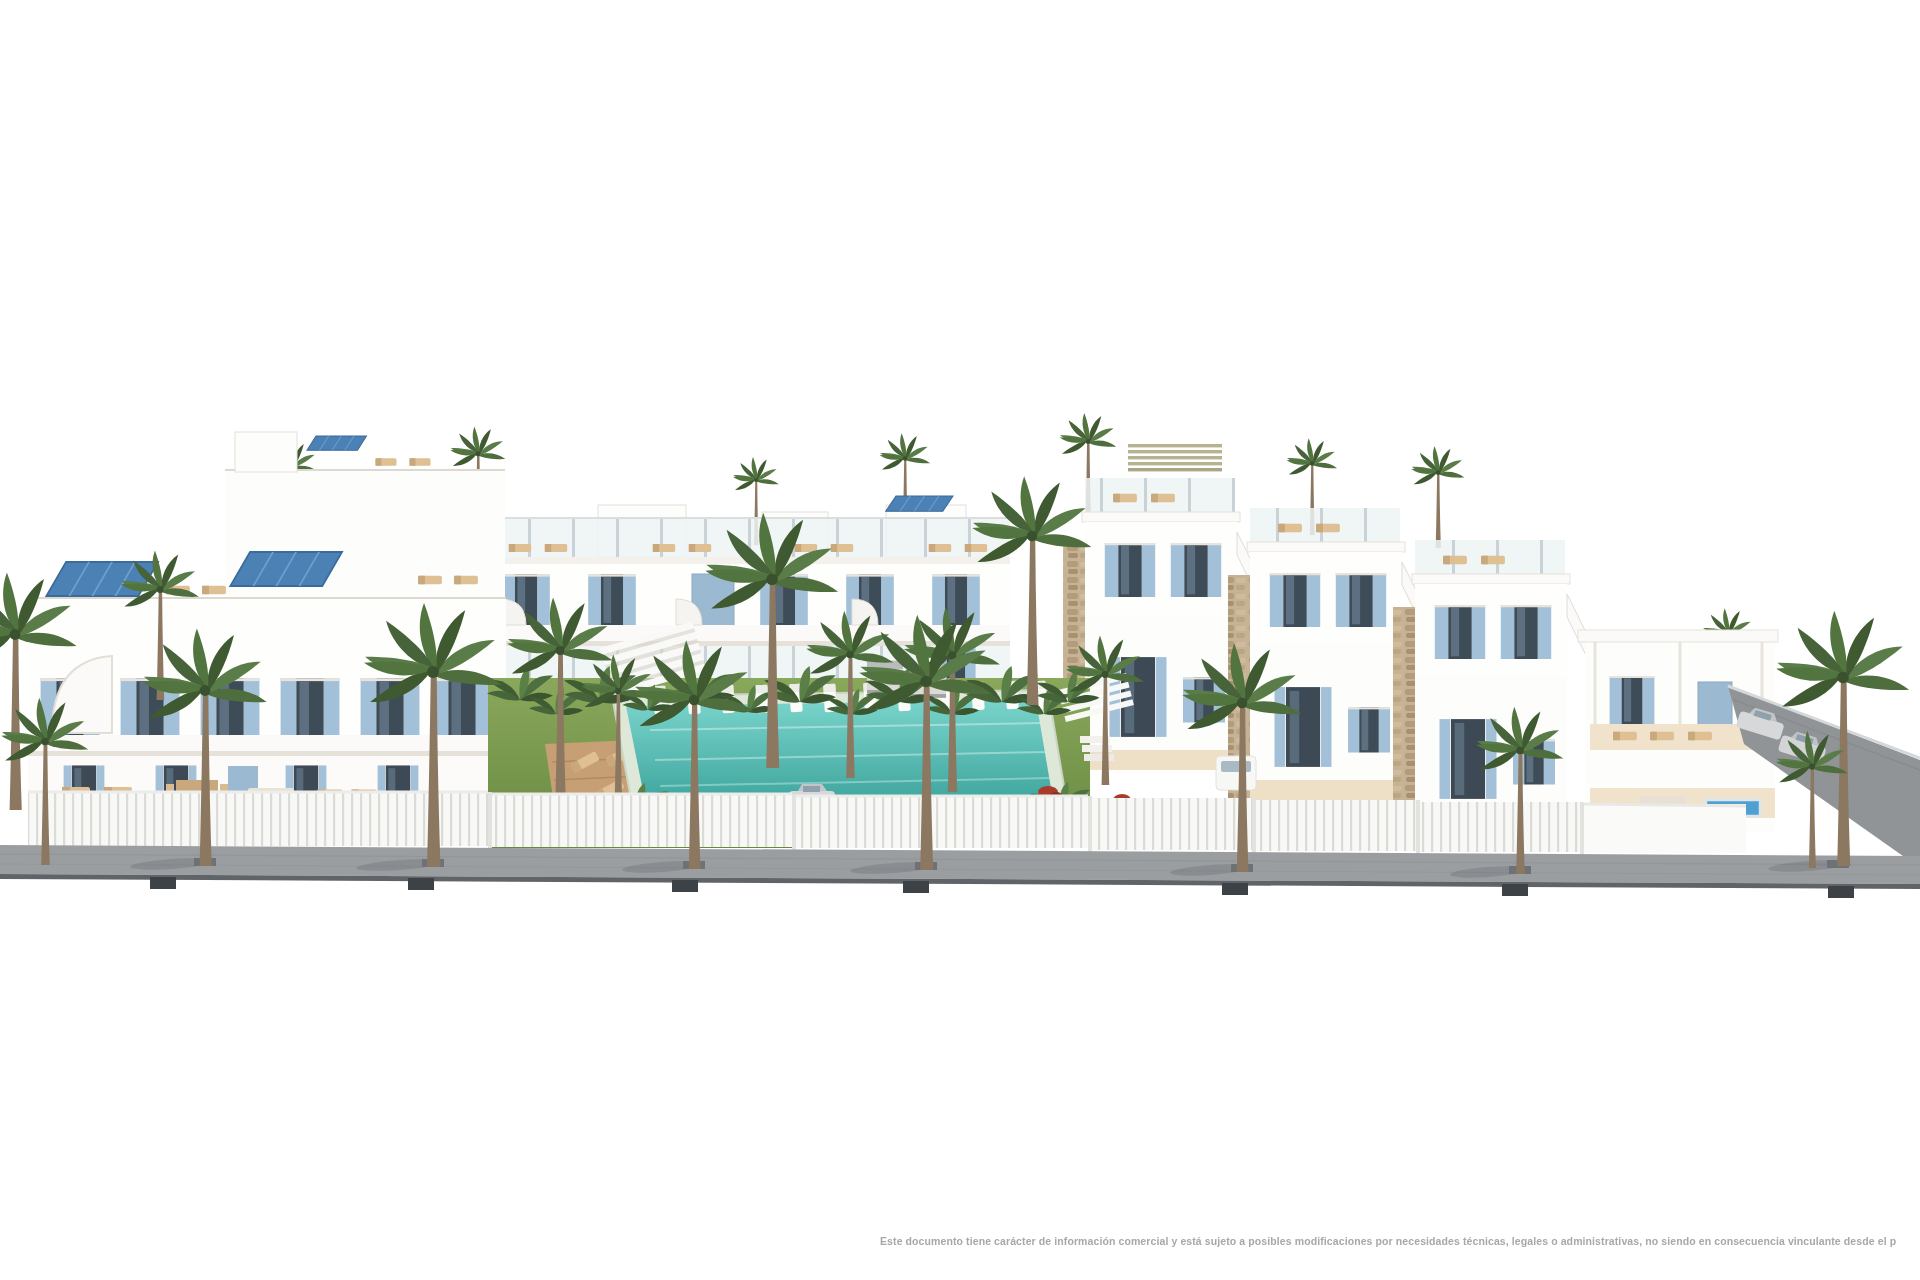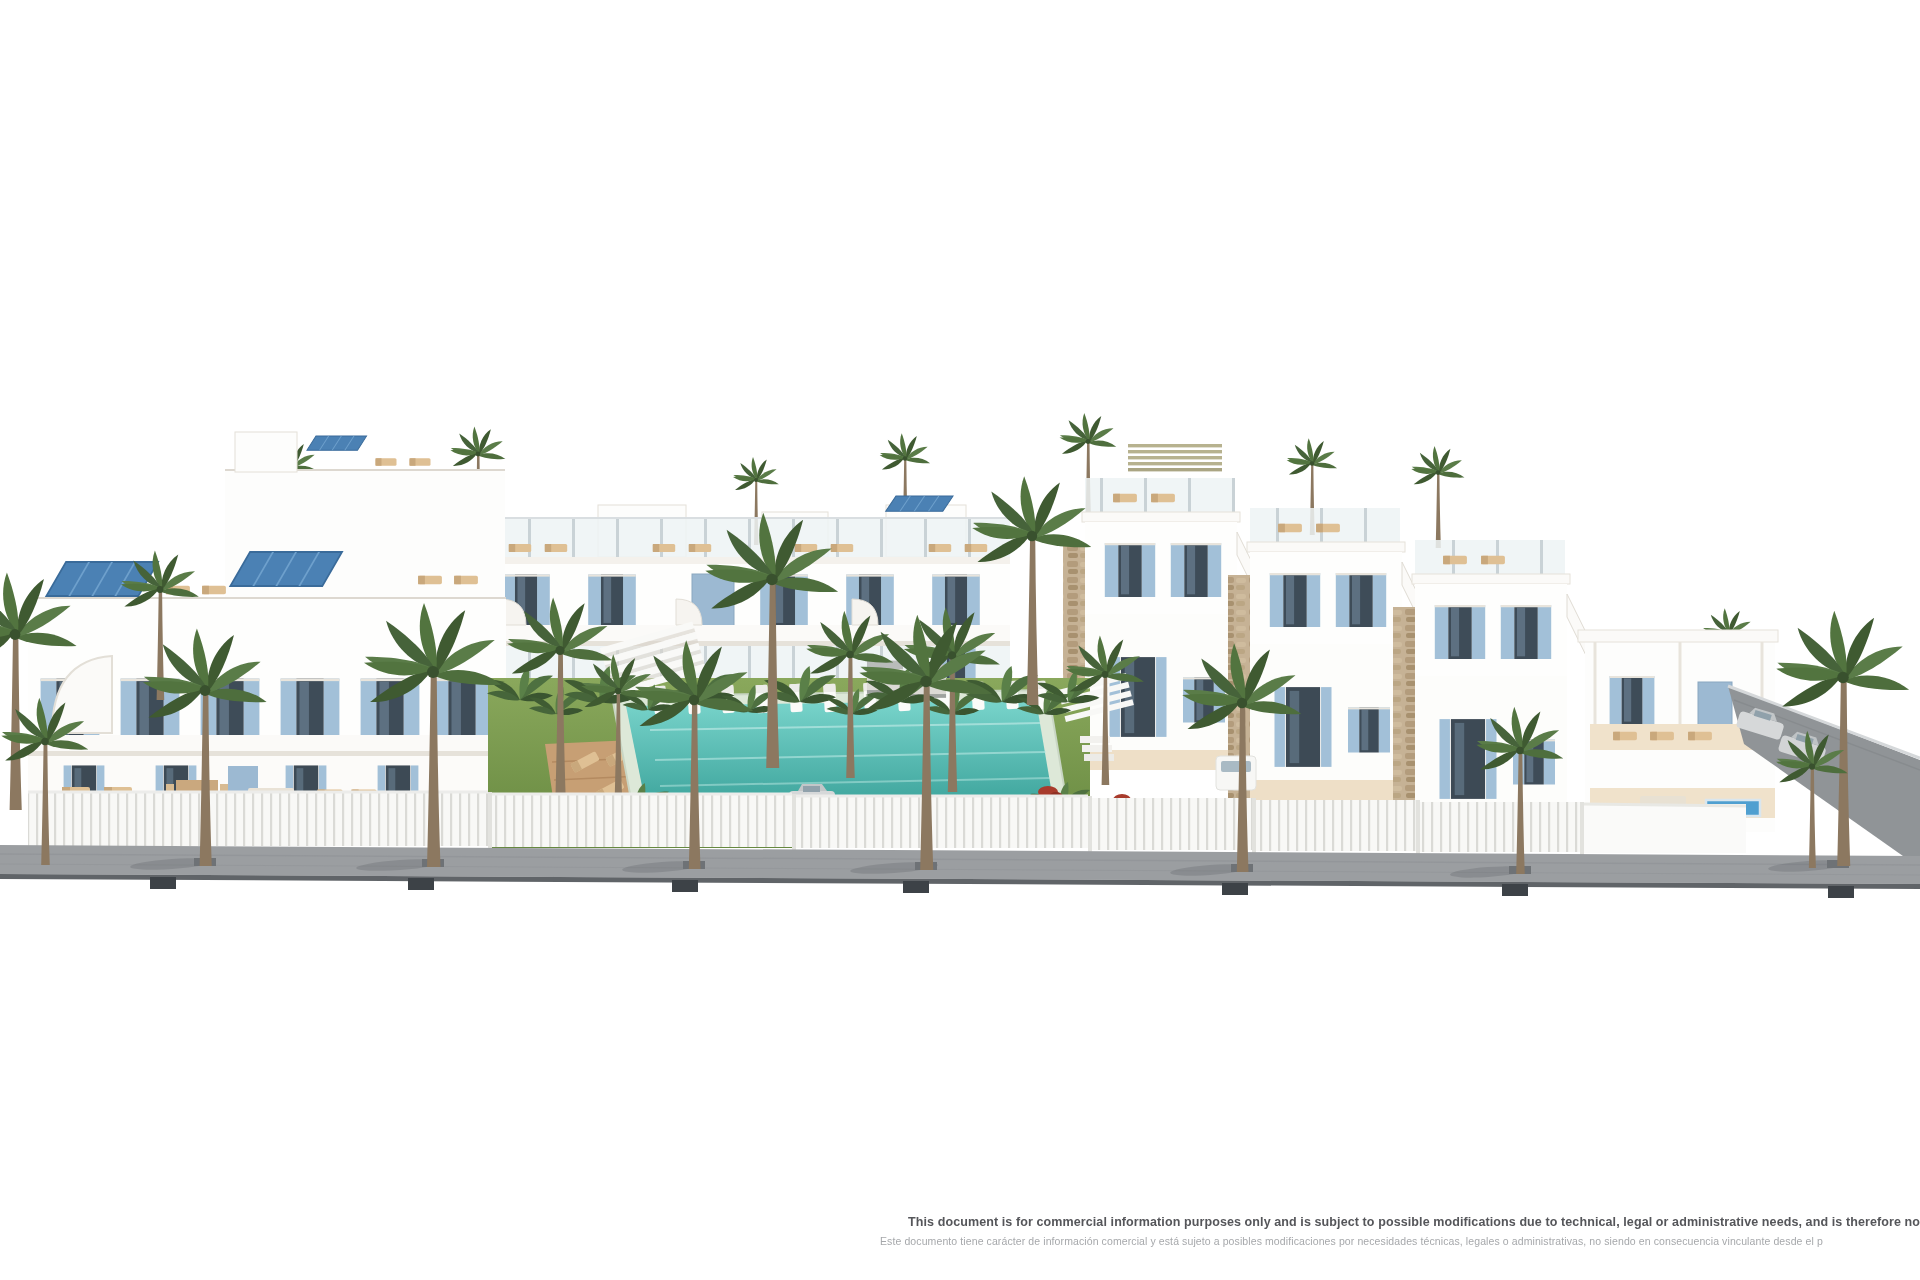--- a/index.html
+++ b/index.html
@@ -2,21 +2,21 @@
 <html><head>
 <meta charset="utf-8">
 <style>
   html,body{margin:0;padding:0;background:#ffffff;}
   .canvas{position:relative;width:1920px;height:1280px;overflow:hidden;background:#ffffff;
           font-family:"Liberation Sans", sans-serif;}
   .render{position:absolute;left:0;top:0;width:1920px;height:1280px;}
   .disclaimer-en{position:absolute;left:908px;top:1215px;white-space:nowrap;
     font-size:12.5px;font-weight:600;color:#55565a;letter-spacing:.1px;}
   .disclaimer-es{position:absolute;left:880px;top:1235px;white-space:nowrap;
-    font-size:10.5px;font-weight:400;color:#a6a8ab;letter-spacing:.1px;}
+    font-size:10.5px;font-weight:700;color:#a6a8ab;letter-spacing:.1px;}
 </style>
 </head>
 <body>
 
 <div class="canvas">
 
 <svg class="render" viewBox="0 0 1920 1280" xmlns="http://www.w3.org/2000/svg">
 <defs>
   <linearGradient id="lawn" x1="0" y1="0" x2="0" y2="1">
     <stop offset="0" stop-color="#8aa85c"></stop>
@@ -484,16 +484,15 @@
   <use href="#palm" transform="translate(433,867) scale(1.5)"></use>
   <use href="#palm" transform="translate(694,869) scale(1.3)"></use>
   <use href="#palm" transform="translate(926,870) scale(1.45)"></use>
   <use href="#palm" transform="translate(1242,872) scale(1.3)"></use>
   <use href="#palm" transform="translate(1520,874) scale(0.95)"></use>
   <use href="#palm" transform="translate(1843,866) scale(1.45)"></use>
   <use href="#palm" transform="translate(1812,868) scale(0.78)"></use>
 </g>
 </svg>
 
-<div class="disclaimer-en">This document is for commercial information purposes only and is subject to possible modifications due to technical, legal or administrative needs, and is therefore no</div>
 <div class="disclaimer-es">Este documento tiene carácter de información comercial y está sujeto a posibles modificaciones por necesidades técnicas, legales o administrativas, no siendo en consecuencia vinculante desde el p</div>
 
 </div>
 
 </body></html>

